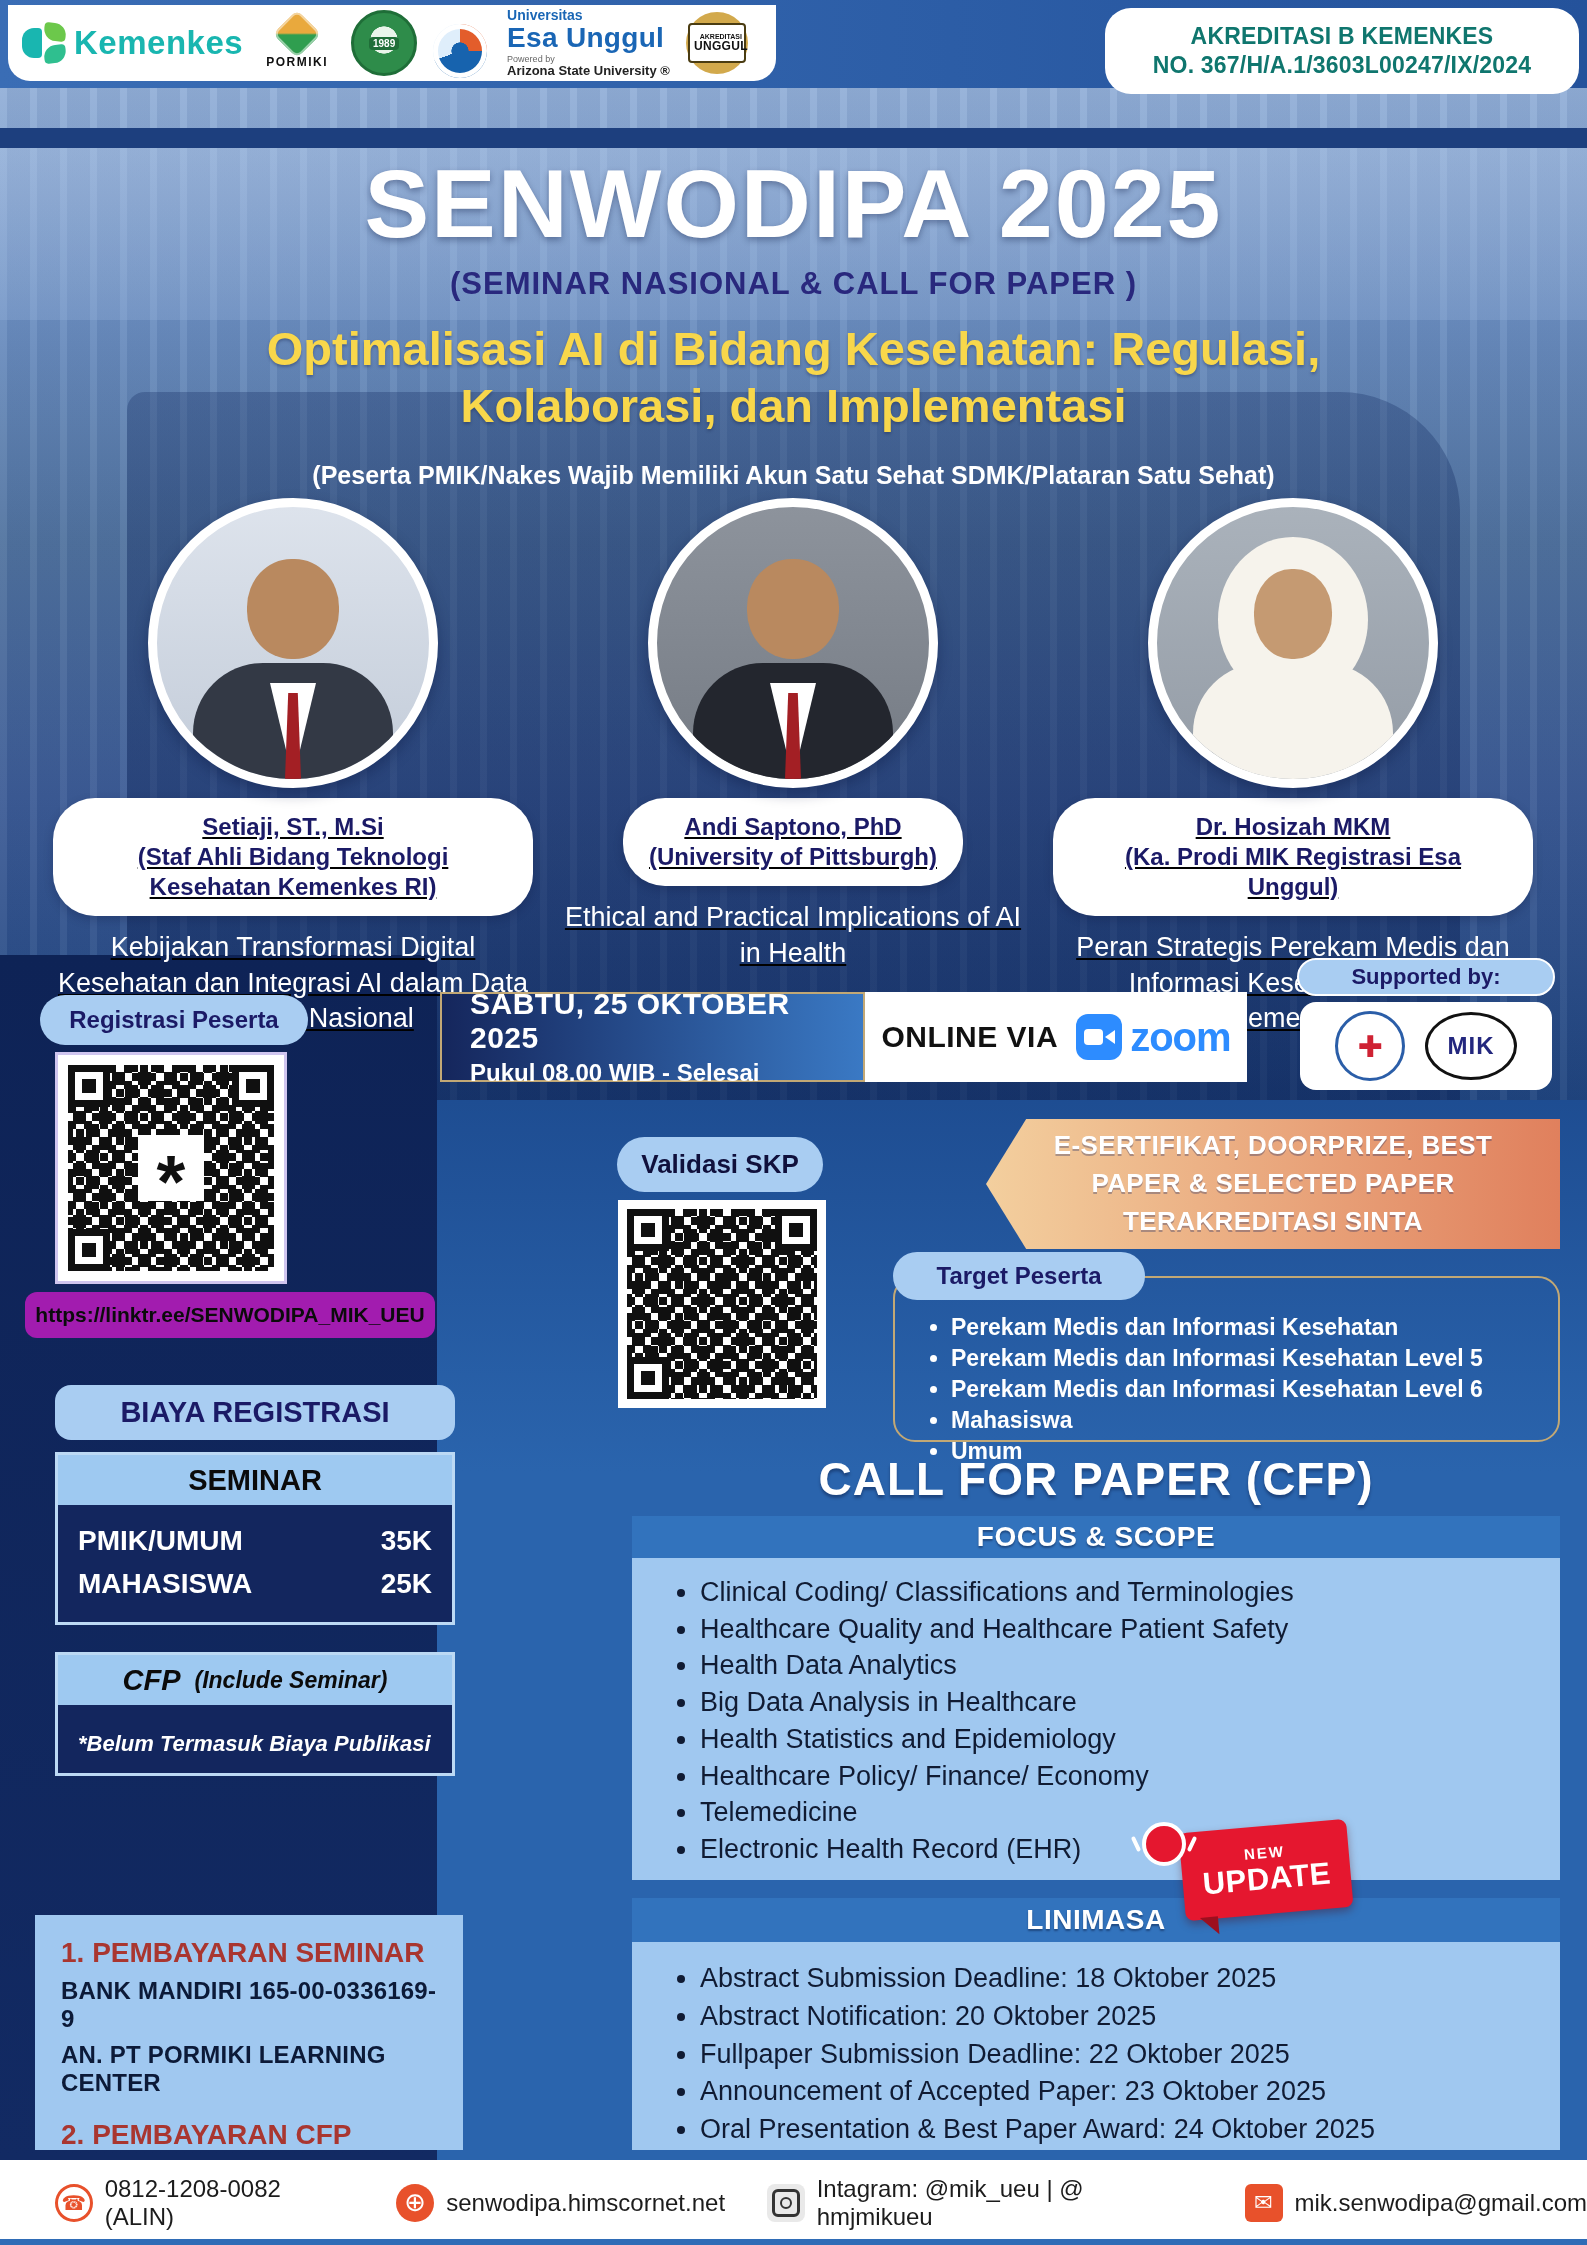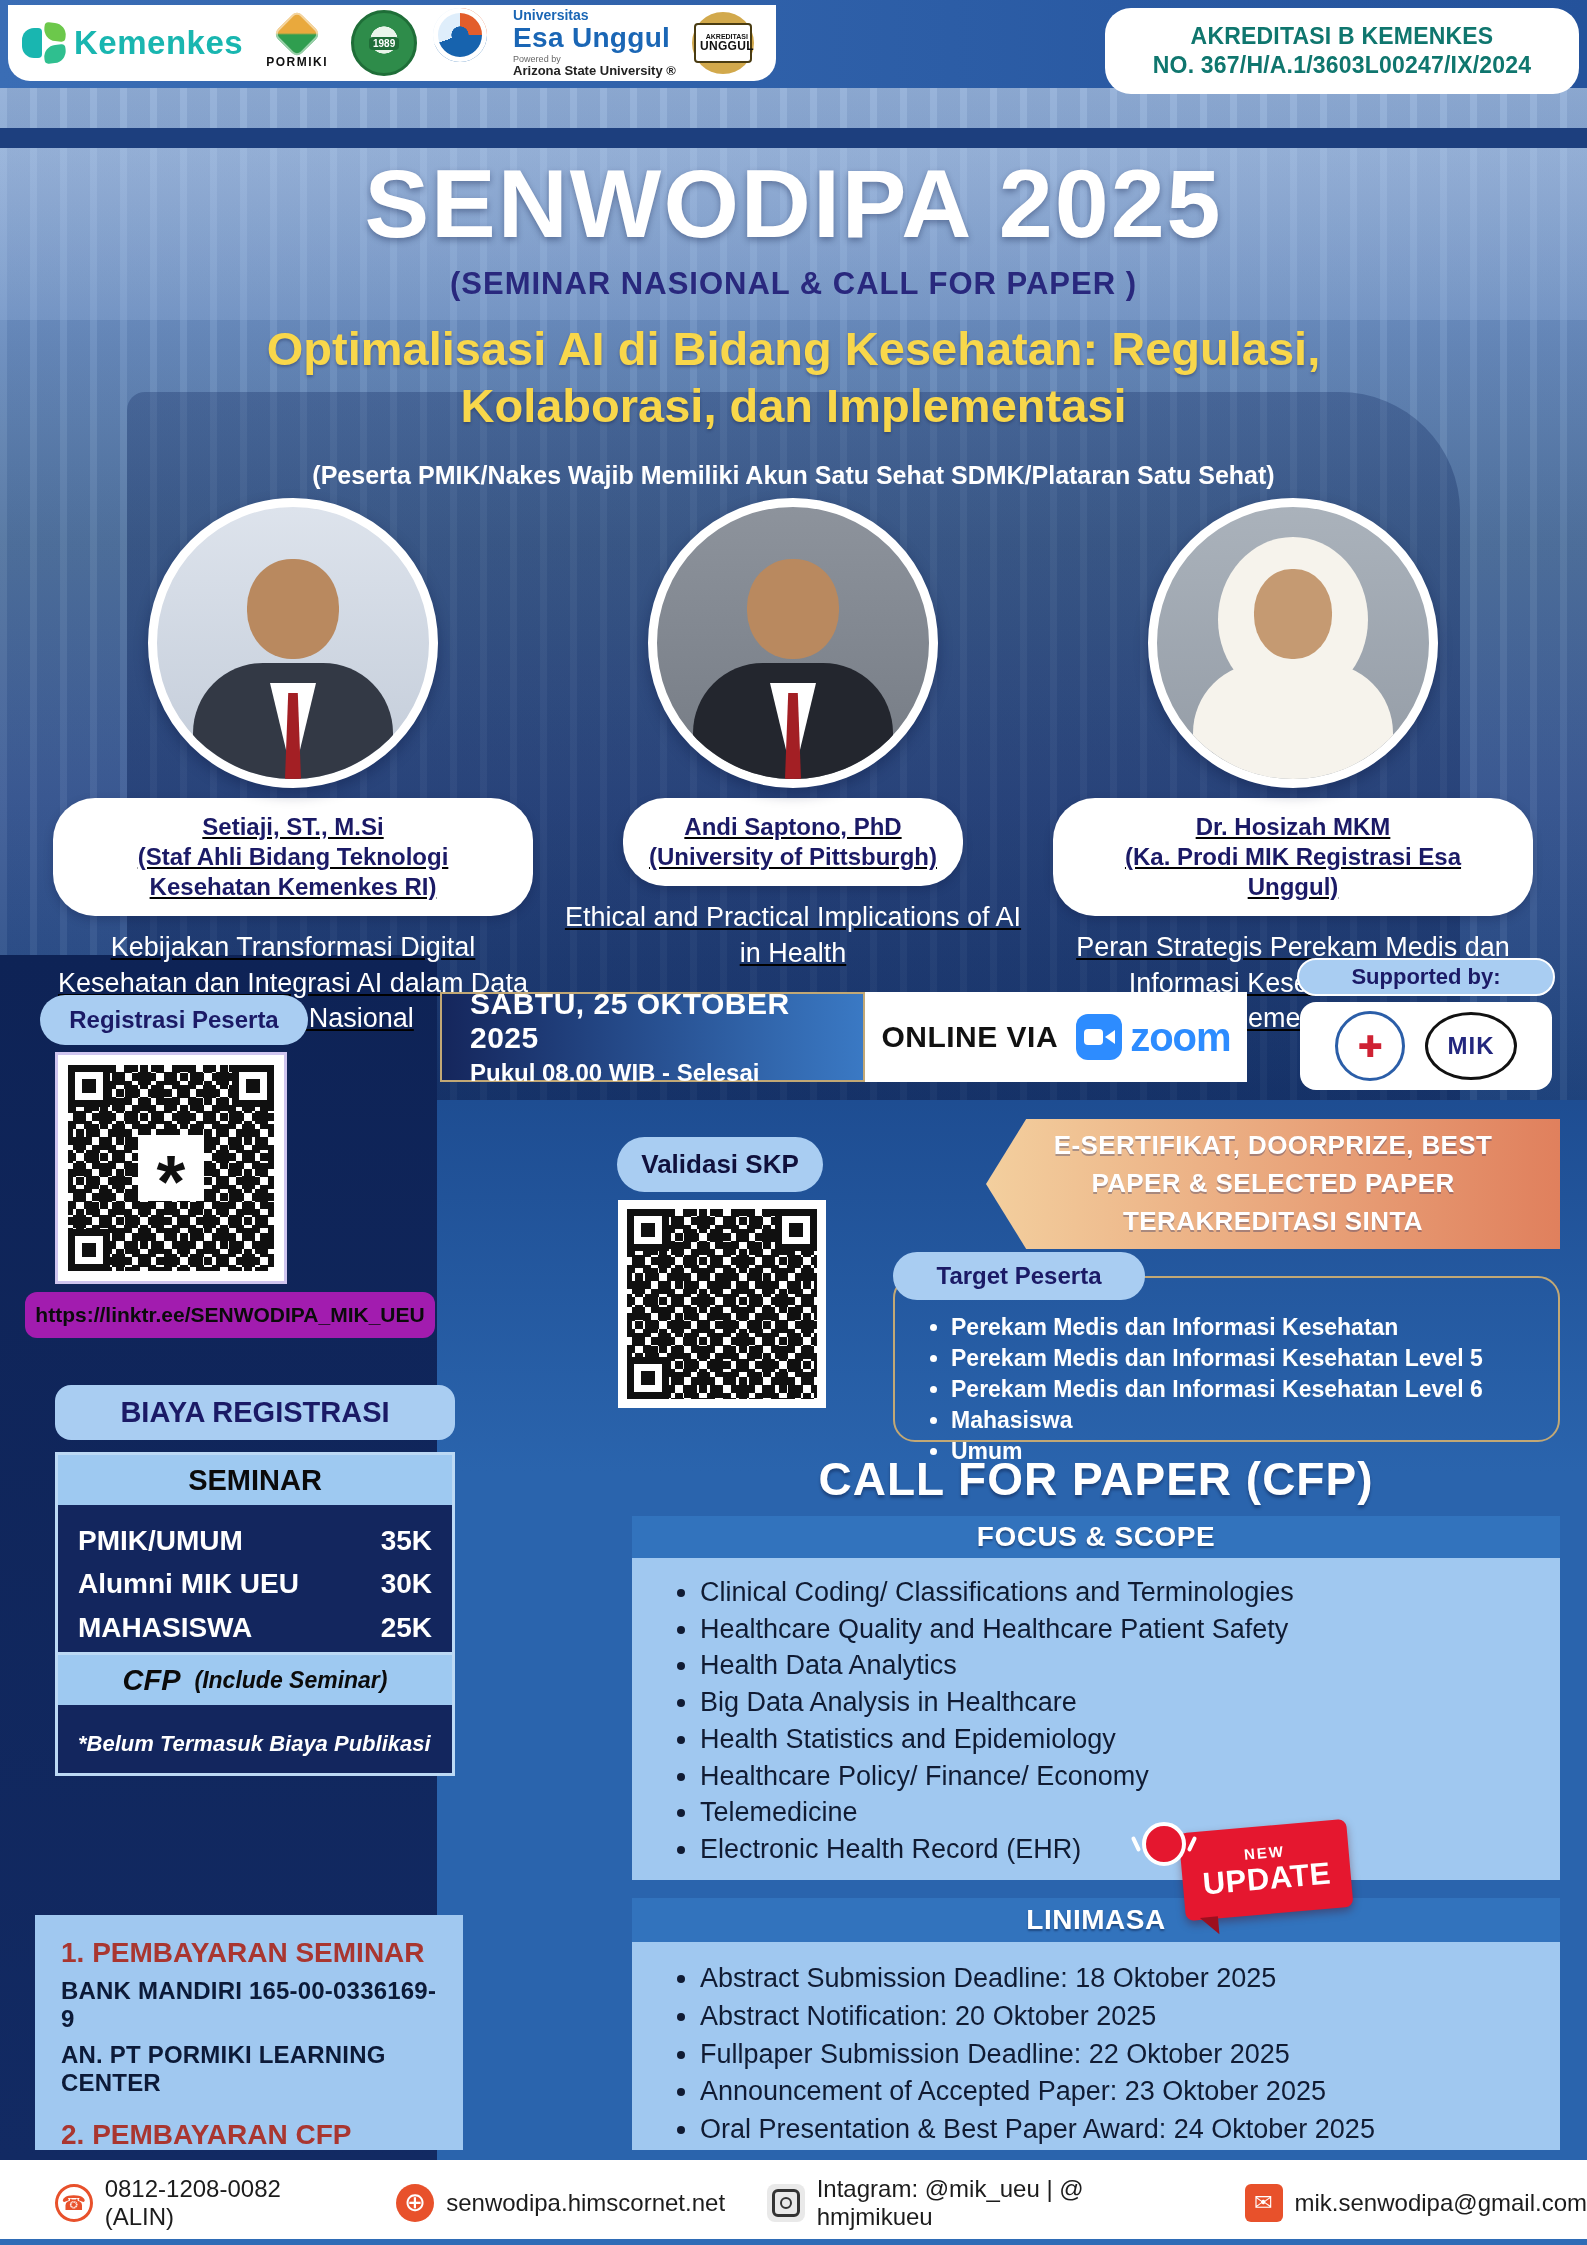--- a/index.html
+++ b/index.html
@@ -41,21 +41,21 @@
 
   .pormiki{display:flex;flex-direction:column;align-items:center;gap:4px;width:76px;flex:none;}
   .pormiki .diamond{width:34px;height:34px;border-radius:7px;transform:rotate(45deg);
     background:linear-gradient(135deg,#e9a93d 48%,#2f9e4f 52%);box-shadow:inset 0 0 0 2px rgba(255,255,255,.5);}
   .pormiki .plabel{font-size:12px;font-weight:800;letter-spacing:1.5px;color:#111;}
 
   .emblem{width:60px;height:60px;border-radius:50%;background:radial-gradient(circle at 50% 45%,#e9f5ea 0 30%,#2e8c4a 31% 100%);
     border:3px solid #1f6e38;display:flex;align-items:center;justify-content:center;flex:none;}
   .emblem span{font-size:10px;font-weight:800;color:#fff;background:#1f6e38;padding:1px 4px;border-radius:4px;}
 
-  .esa{display:flex;align-items:flex-start;gap:26px;flex:none;}
+  .esa{display:flex;align-items:flex-end;gap:20px;flex:none;}
   .esa-swirl{width:54px;height:54px;border-radius:50%;flex:none;
     background:
       radial-gradient(circle at 50% 50%,#1763ae 0 22%,transparent 23%),
       conic-gradient(#e35d2b 0 90deg,#1763ae 90deg 250deg,#dfeefb 250deg 360deg);
     box-shadow:inset 0 0 0 5px #fff;}
   .esa-col{display:flex;flex-direction:column;line-height:1.05;}
   .esa-uni{color:#1a66b5;font-size:14px;font-weight:700;}
   .esa-name{color:#1a66b5;font-size:28px;font-weight:800;letter-spacing:.3px;}
   .esa-pow{color:#666;font-size:9px;margin-top:3px;}
   .esa-asu{color:#222;font-size:13px;font-weight:700;}
@@ -438,24 +438,20 @@
   <div class="biaya-pill">BIAYA REGISTRASI</div>
 
   <div class="fee-table ft-sem">
     <div class="fee-head">SEMINAR</div>
     <div class="fee-body">
         <div class="fee-row">
         <span class="label">PMIK/UMUM</span>
         <span class="price">35K</span>
       </div>
         <div class="fee-row">
-        <span class="label">Alumni MIK UEU</span>
-        <span class="price">30K</span>
-      </div>
-        <div class="fee-row">
         <span class="label">MAHASISWA</span>
         <span class="price">25K</span>
       </div>
       </div>
   </div>
 
   <div class="fee-table ft-cfp">
     <div class="fee-head italic">
       <span>CFP</span>
       <span class="fh-sub">(Include Seminar)</span>

